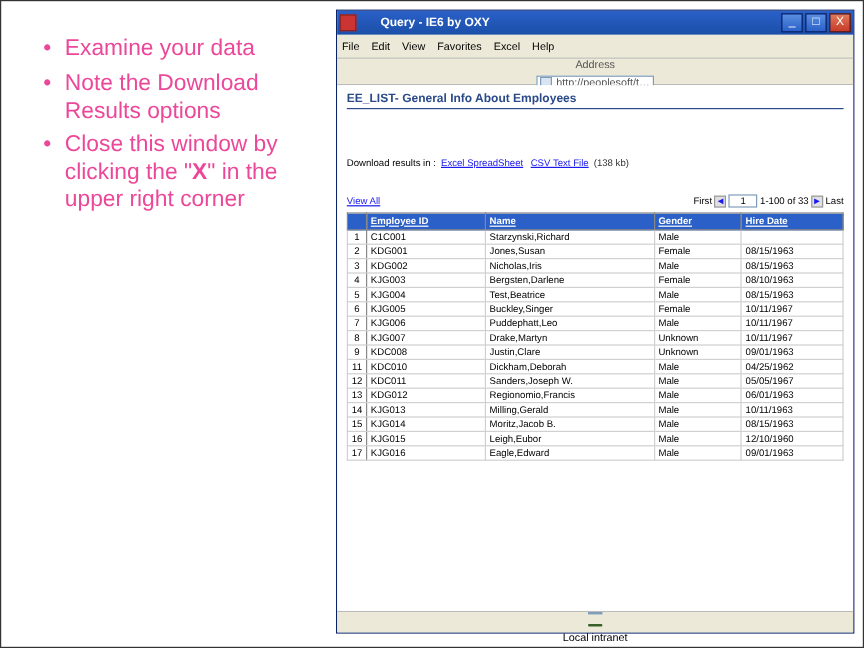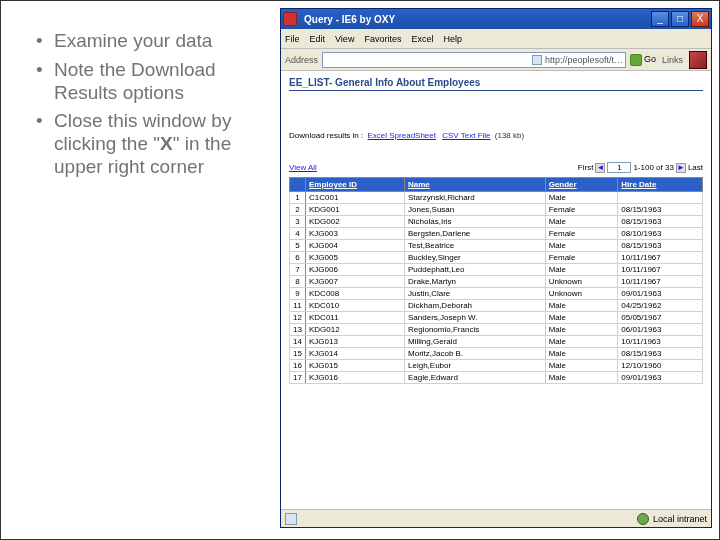--- a/index.html
+++ b/index.html
@@ -21,21 +21,21 @@
   }
 
   
   .instructions {
     position: absolute;
     left: 36px;
     top: 30px;
     width: 230px;
     font-size: 19px;
     line-height: 1.2;
-    color: #737373;
+    color: #ec4899;
   }
   .instructions ul { list-style: none; margin: 0; padding: 0; }
   .instructions li { position: relative; padding-left: 18px; margin-bottom: 6px; }
   .instructions li::before {
     content: "•";
     position: absolute;
     left: 0;
     top: 0;
   }
   .instructions b { font-weight: bold; }
@@ -55,21 +55,21 @@
   }
 
   
   .titlebar {
     background: linear-gradient(to bottom, #2a60c8, #1b4fa8);
     color: #fff;
     height: 20px;
     display: flex;
     align-items: center;
     padding: 0 2px;
-    gap: 7px;
+    gap: 20px;
   }
   .titlebar .app-icon {
     width: 14px; height: 14px;
     background: #c33;
     border: 1px solid #822;
   }
   .titlebar .title-text { flex: 1; font-weight: bold; font-size: 10px; }
   .win-btns { display: flex; gap: 2px; }
   .win-btn {
     width: 18px; height: 16px;
@@ -102,20 +102,21 @@
   .addrbar {
     background: #ece9d8;
     height: 22px;
     display: flex;
     align-items: center;
     padding: 0 4px;
     border-bottom: 1px solid #bbb;
     gap: 4px;
     font-size: 9px;
     color: #555;
+    flex-direction: column;
   }
   .addr-input {
     flex: 1;
     height: 16px;
     background: #fff;
     border: 1px solid #7f9db9;
     display: flex;
     align-items: center;
     padding: 0 2px;
     gap: 3px;
@@ -187,20 +188,21 @@
   .statusbar {
     height: 18px;
     background: #ece9d8;
     border-top: 1px solid #bbb;
     display: flex;
     align-items: center;
     font-size: 9px;
     padding: 0 4px;
     gap: 4px;
     color:#000;
+    flex-direction:column;
   }
   .statusbar .status-icon { width:12px; height:12px; background:#d8e4f0; border:1px solid #7f9db9;}
   .statusbar .flex { flex:1; }
   .statusbar .zone-icon { width:12px; height:12px; background:#6fa84f; border:1px solid #36622a; border-radius:6px;}
 </style>
 </head>
 <body>
 
 <div class="slide-border"></div>
 

